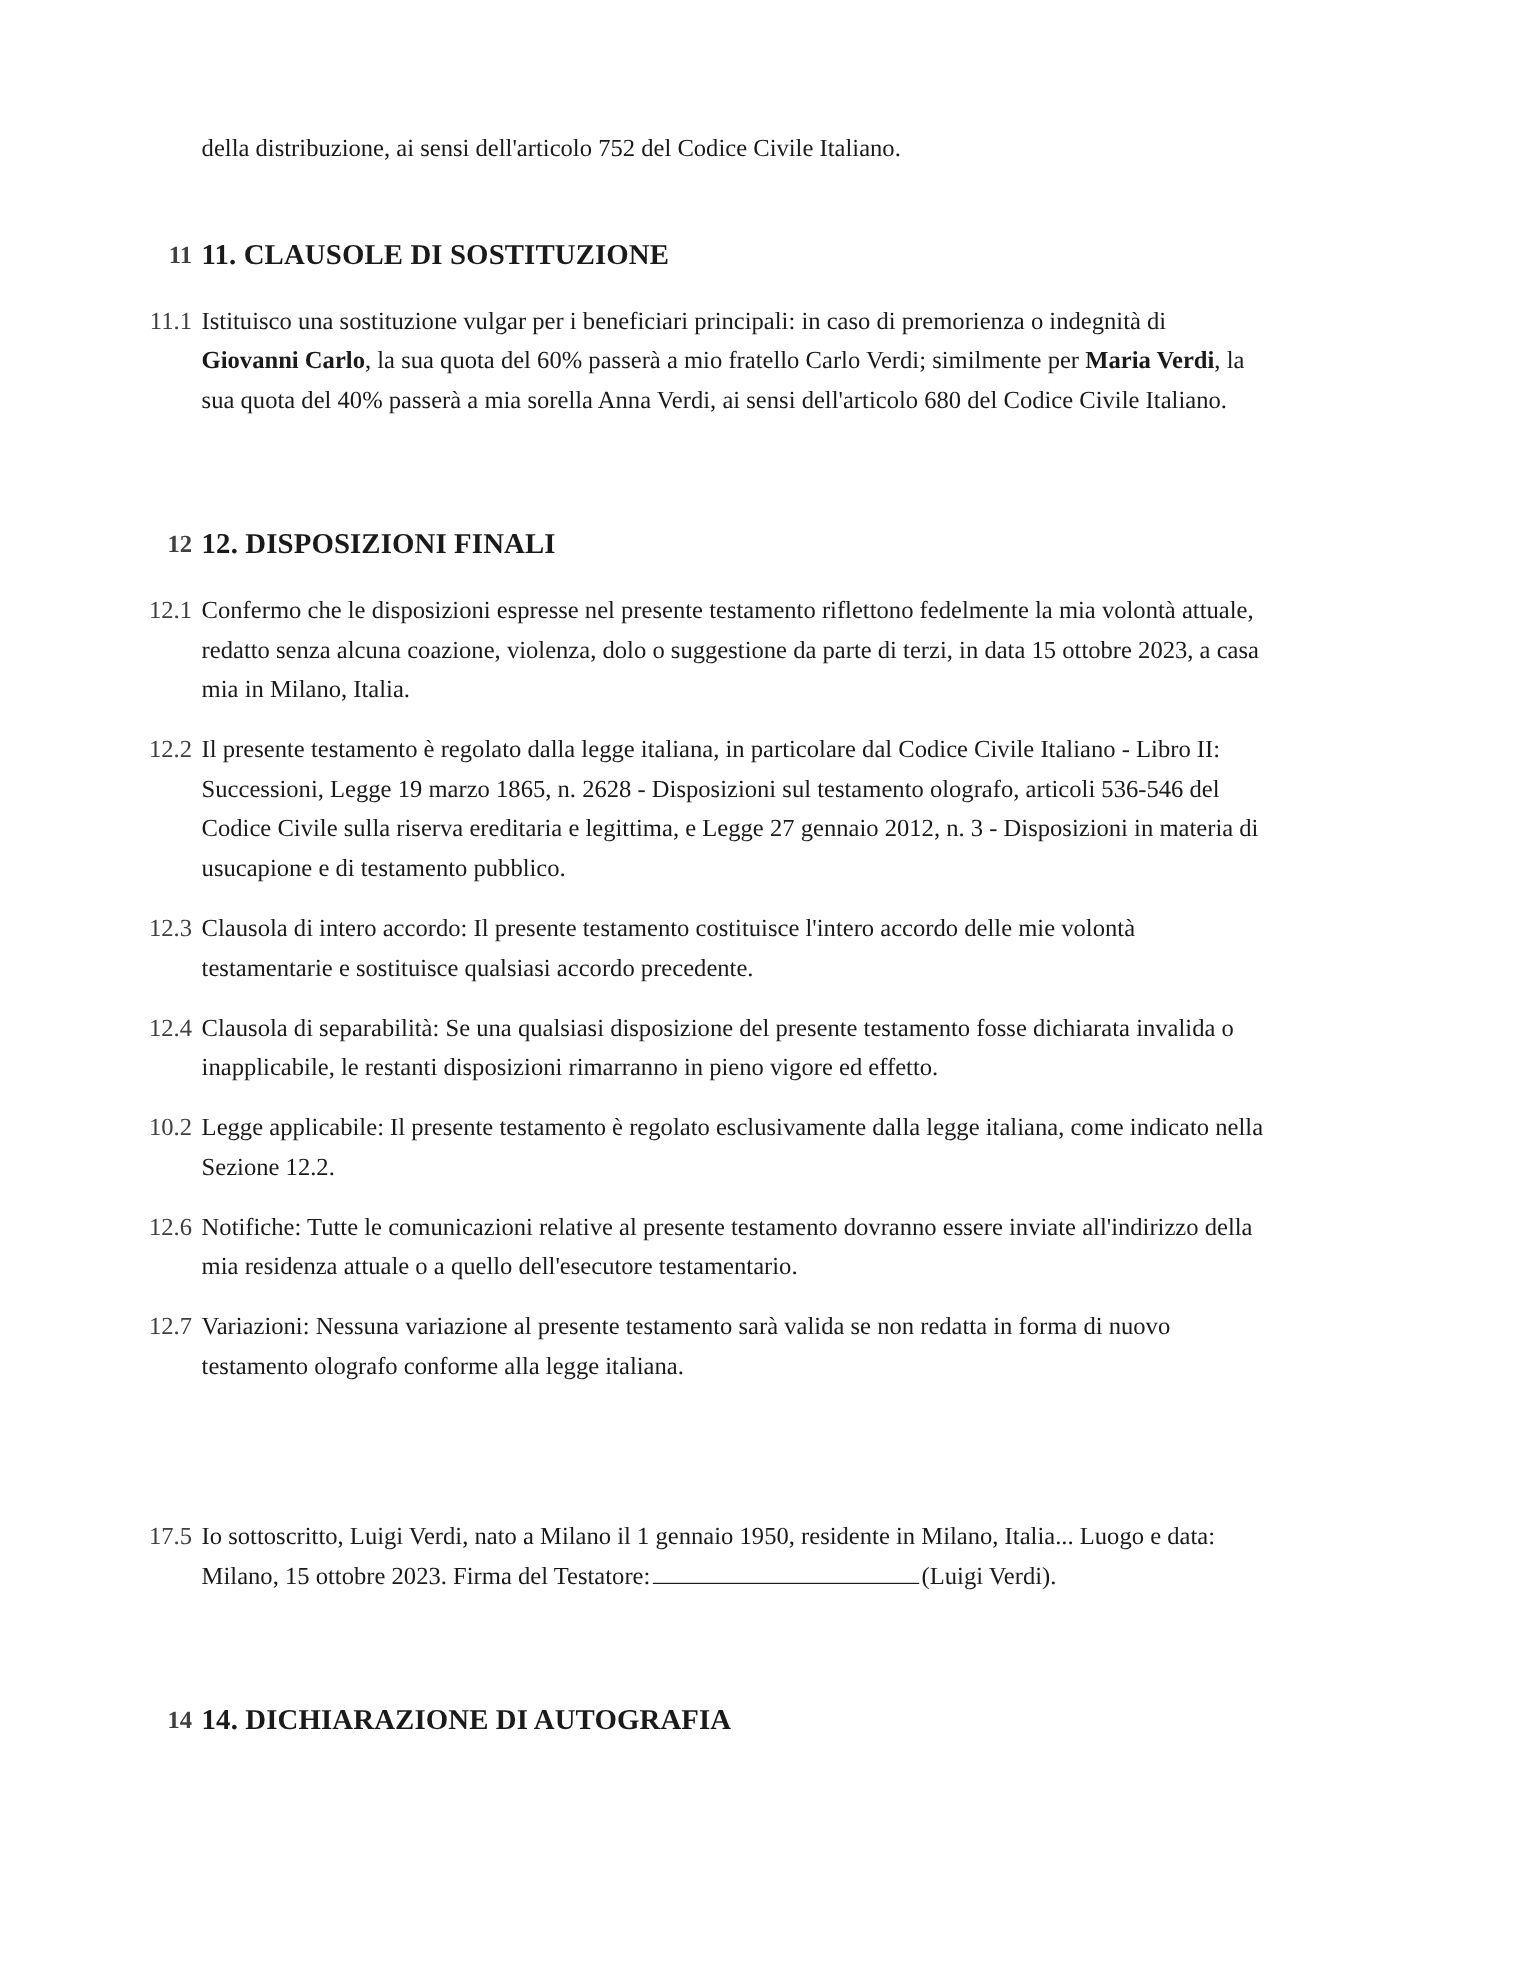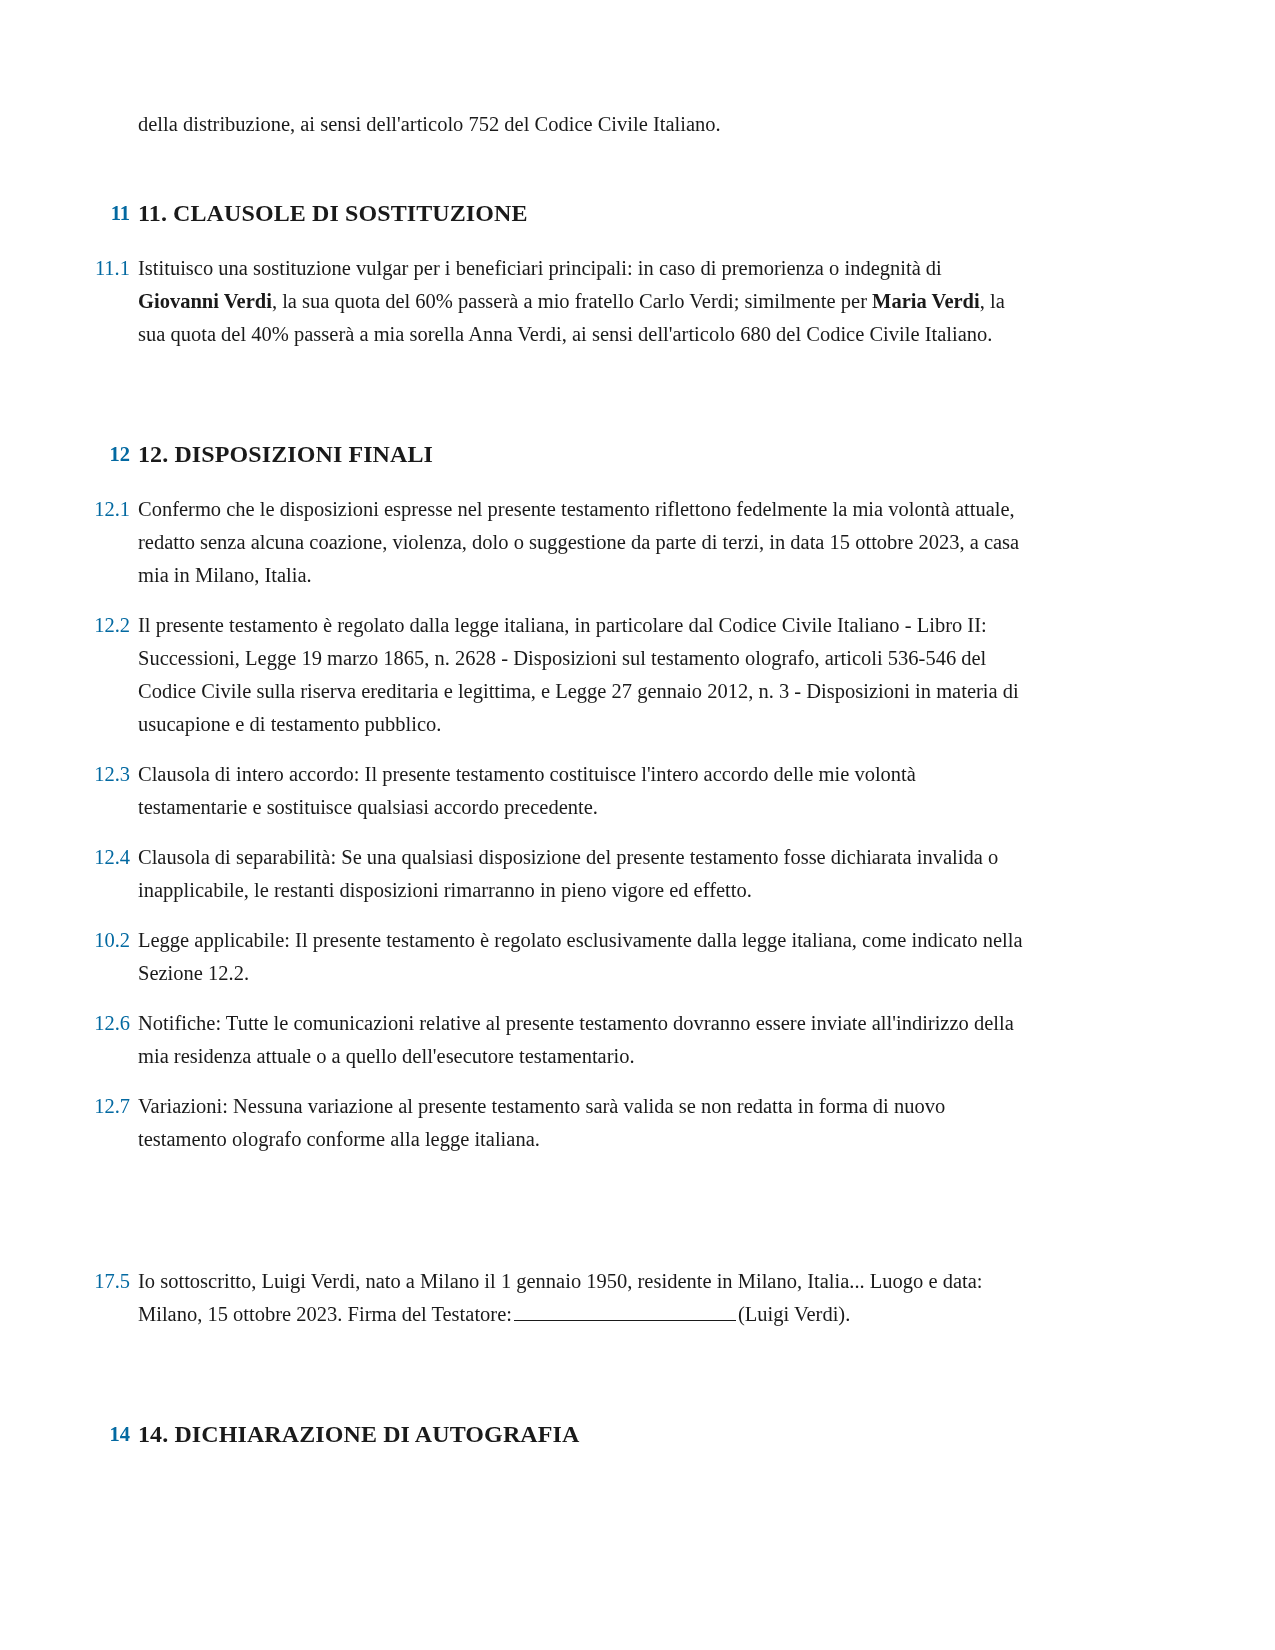--- a/index.html
+++ b/index.html
@@ -14,38 +14,38 @@
     font-family: "Liberation Serif", "DejaVu Serif", serif;
     color: #1a1a1a;
     -webkit-font-smoothing: antialiased;
   }
   .page {
     position: relative;
     width: 1275px;
     height: 1650px;
     background: #ffffff;
     box-sizing: border-box;
-    padding: 108px 200px 60px 81px;
+    padding: 108px 200px 60px 111px;
   }
 
   
   .block {
     display: flex;
     align-items: flex-start;
     width: 945px;
   }
   .num {
     flex: 0 0 auto;
     width: 57px;
     text-align: right;
     padding-right: 8px;
     box-sizing: border-box;
     font-size: 20.5px;
     line-height: 33px;
-    color: #0369a1;
+    color: #404040;
     white-space: nowrap;
   }
   .body {
     flex: 1 1 auto;
     font-size: 20.5px;
     line-height: 33px;
     color: #1a1a1a;
     text-align: left;
   }
 
@@ -95,21 +95,21 @@
 
   <div class="block heading">
     <div class="num">11</div>
     <div class="body">11. CLAUSOLE DI SOSTITUZIONE</div>
   </div>
 
   <div class="gap-sm"></div>
 
   <div class="block para">
     <div class="num">11.1</div>
-    <div class="body"><span>Istituisco una sostituzione vulgar per i beneficiari principali: in caso di premorienza o indegnità di </span><b>Giovanni Verdi</b><span>, la sua quota del 60% passerà a mio fratello Carlo Verdi; similmente per </span><b>Maria Verdi</b><span>, la sua quota del 40% passerà a mia sorella Anna Verdi, ai sensi dell'articolo 680 del Codice Civile Italiano.</span></div>
+    <div class="body"><span>Istituisco una sostituzione vulgar per i beneficiari principali: in caso di premorienza o indegnità di </span><b>Giovanni Carlo</b><span>, la sua quota del 60% passerà a mio fratello Carlo Verdi; similmente per </span><b>Maria Verdi</b><span>, la sua quota del 40% passerà a mia sorella Anna Verdi, ai sensi dell'articolo 680 del Codice Civile Italiano.</span></div>
   </div>
 
   <div class="gap-xl"></div>
 
   <div class="block heading">
     <div class="num">12</div>
     <div class="body">12. DISPOSIZIONI FINALI</div>
   </div>
 
   <div class="gap-sm"></div>

